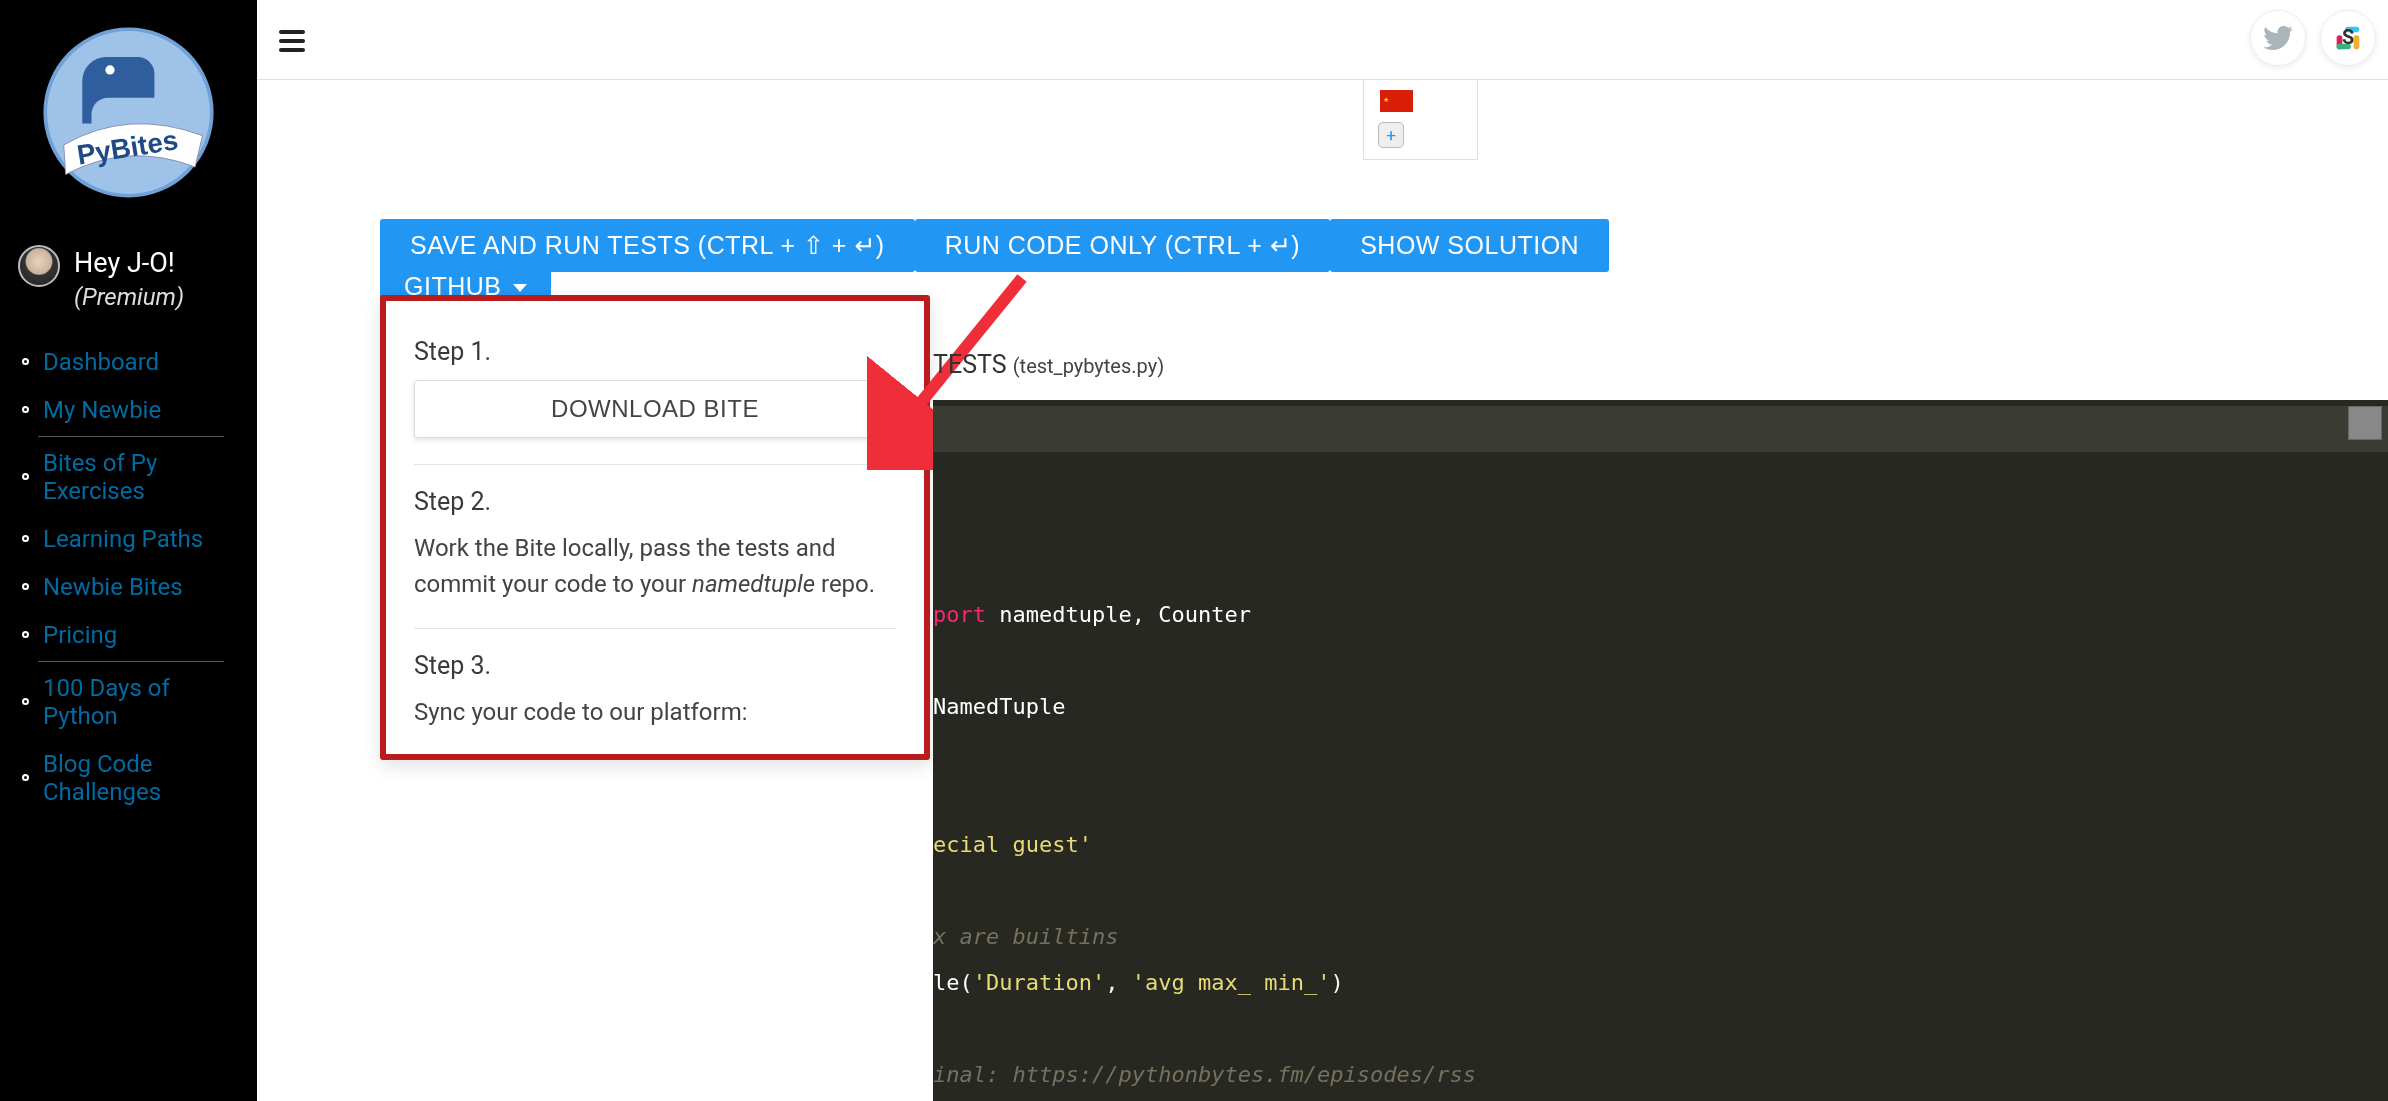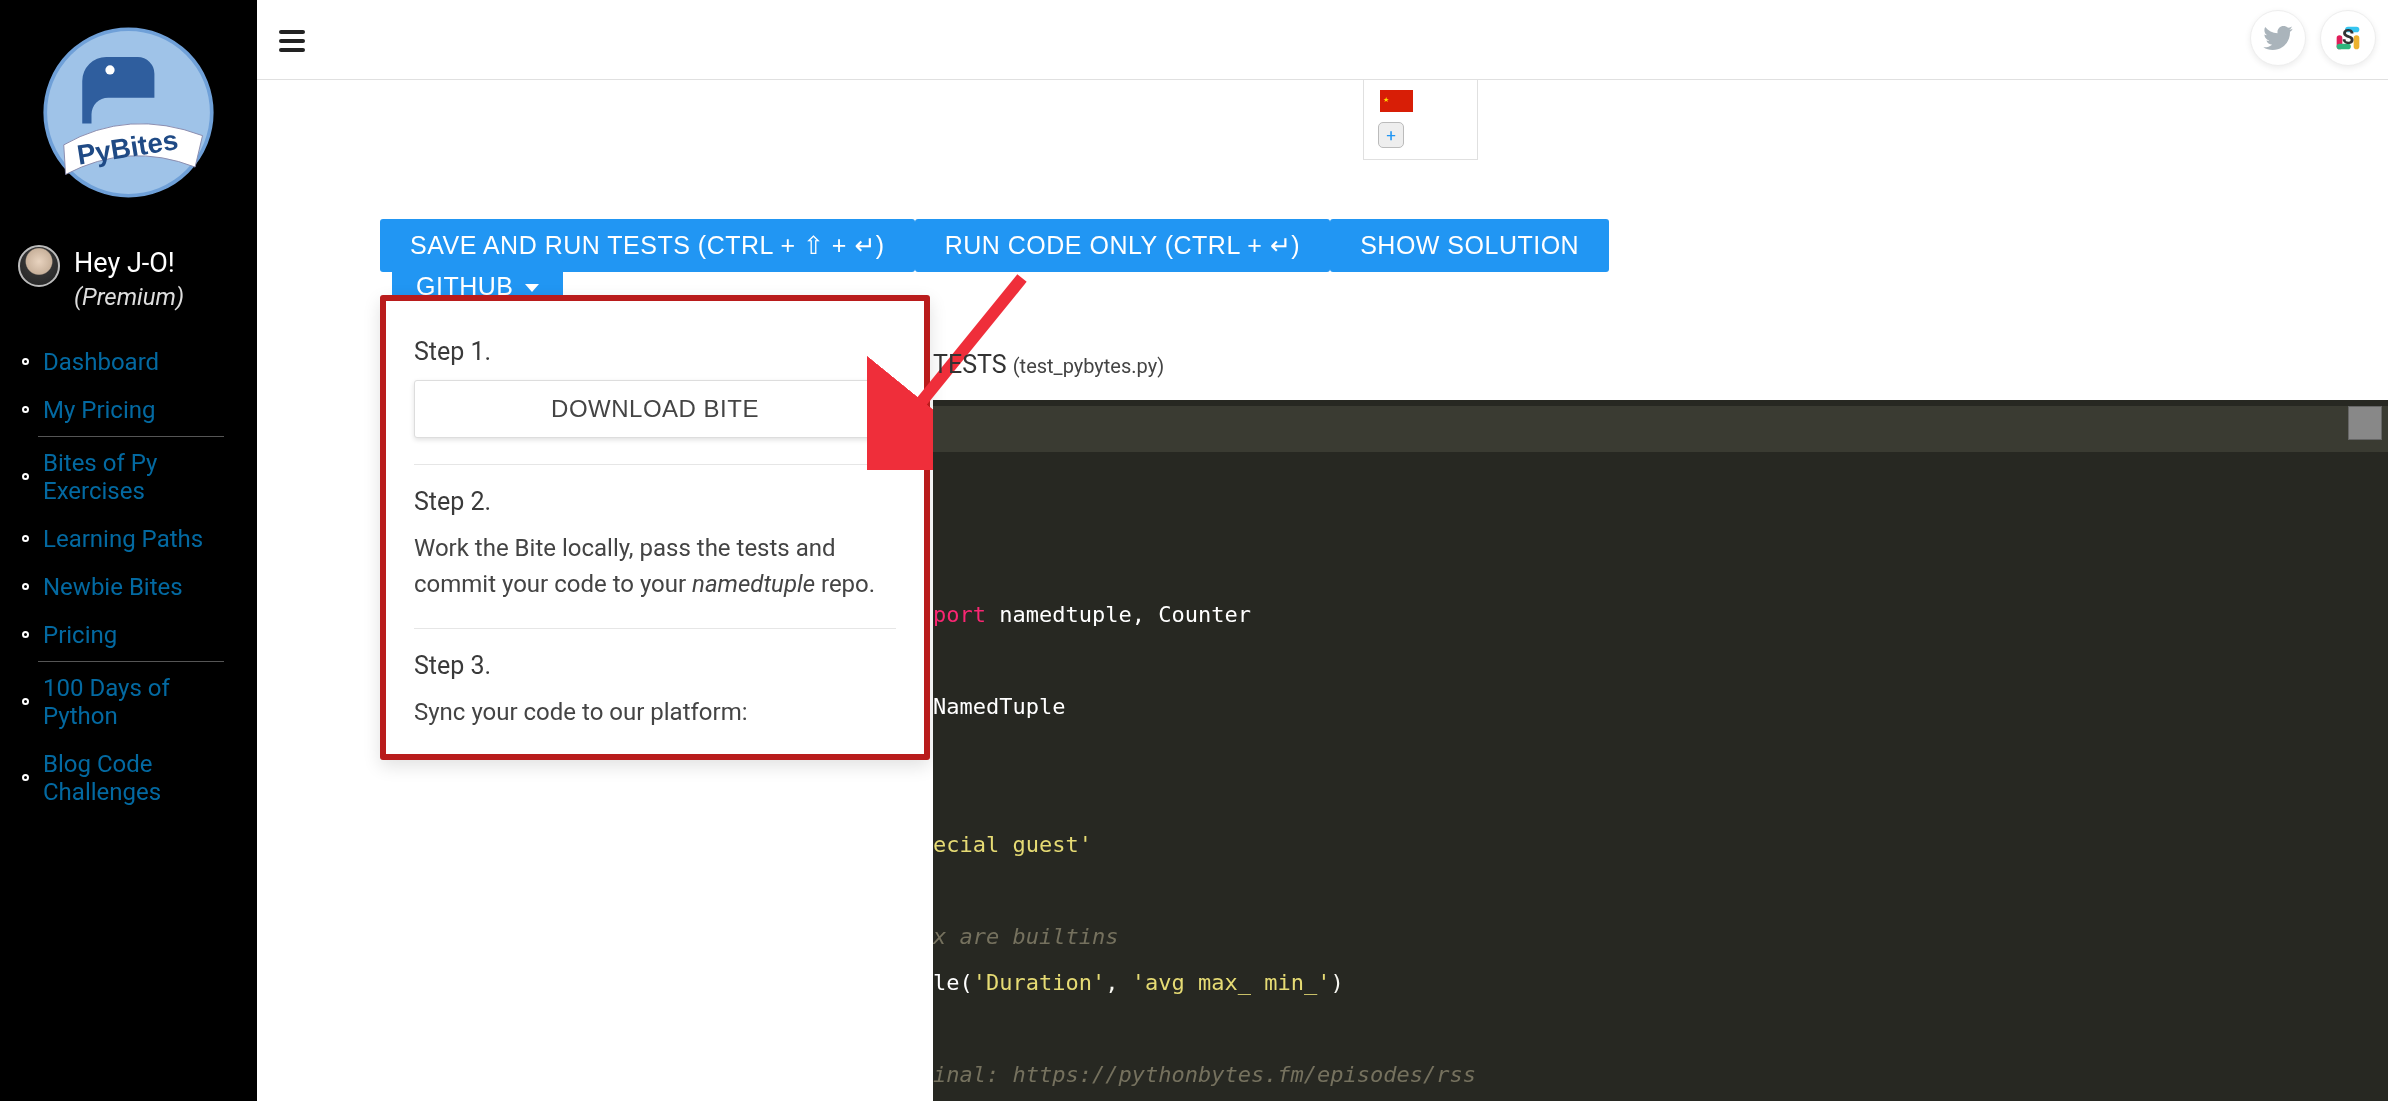--- a/index.html
+++ b/index.html
@@ -45,21 +45,21 @@
   .main{position:absolute;left:257px;top:80px;right:0;bottom:0;}
   .side-card{position:absolute;right:910px;top:0;width:115px;height:80px;border:1px solid var(--border);border-top:none;padding:8px 10px;}
   .flag{width:33px;height:22px;background:#D81E06;display:block;margin:2px 0 10px 6px;}
   .flag .star{color:#FFDE00;font-size:7px;position:relative;left:3px;top:-3px;}
   .plusbtn{width:26px;height:26px;border:1px solid #bbb;border-radius:5px;background:#eee;color:#2196F3;font-size:17px;display:flex;align-items:center;justify-content:center;margin-left:4px;}
 
   .btn-row{position:absolute;left:123px;top:102px;display:flex;margin-top:37px;}
   .btn{background:var(--blue);color:#fff;font-size:25px;letter-spacing:.5px;padding:12px 30px;border-radius:3px;border:none;cursor:pointer;font-weight:400;white-space:nowrap;}
   .btn.github{margin-top:16px;padding:12px 24px;}
   .btn .caret{display:inline-block;margin-left:12px;border-left:7px solid transparent;border-right:7px solid transparent;border-top:8px solid #fff;vertical-align:middle;}
-  .second-row{position:absolute;left:135px;top:164px;}
+  .second-row{position:absolute;left:123px;top:164px;}
 
   .dropdown{position:absolute;left:123px;top:215px;width:550px;background:#fff;border:6px solid #b91c1c;border-radius:3px;box-shadow:0 6px 18px rgba(0,0,0,.12);padding:14px 28px 24px 28px;}
   .dropdown h4{font-size:25px;font-weight:400;color:#3a3a3a;margin:22px 0 14px 0;}
   .dlbtn{width:100%;max-width:490px;border:1px solid #ddd;background:#fff;color:#444;font-size:24px;letter-spacing:.5px;padding:14px 0;border-radius:3px;box-shadow:0 2px 5px rgba(0,0,0,.12);cursor:pointer;}
   .dropdown hr{border:none;border-top:1px solid #e6e6e6;margin:26px 0 4px 0;}
   .dropdown p{font-size:24px;color:#444;line-height:1.5;margin:8px 0 0 0;}
   .dropdown em{font-style:italic;}
 
   
   .arrow{position:absolute;left:610px;top:190px;width:170px;height:200px;pointer-events:none;}
@@ -106,21 +106,21 @@
   </div>
 
   <nav class="nav">
     <ul>
       <li>
           <span class="bullet"></span>
           <span>Dashboard</span>
         </li>
       <li>
           <span class="bullet"></span>
-          <span>My Pricing</span>
+          <span>My Newbie</span>
         </li>
       <div class="divider"></div>
       <li>
           <span class="bullet"></span>
           <span>Bites of Py Exercises</span>
         </li>
       <li>
           <span class="bullet"></span>
           <span>Learning Paths</span>
         </li>

